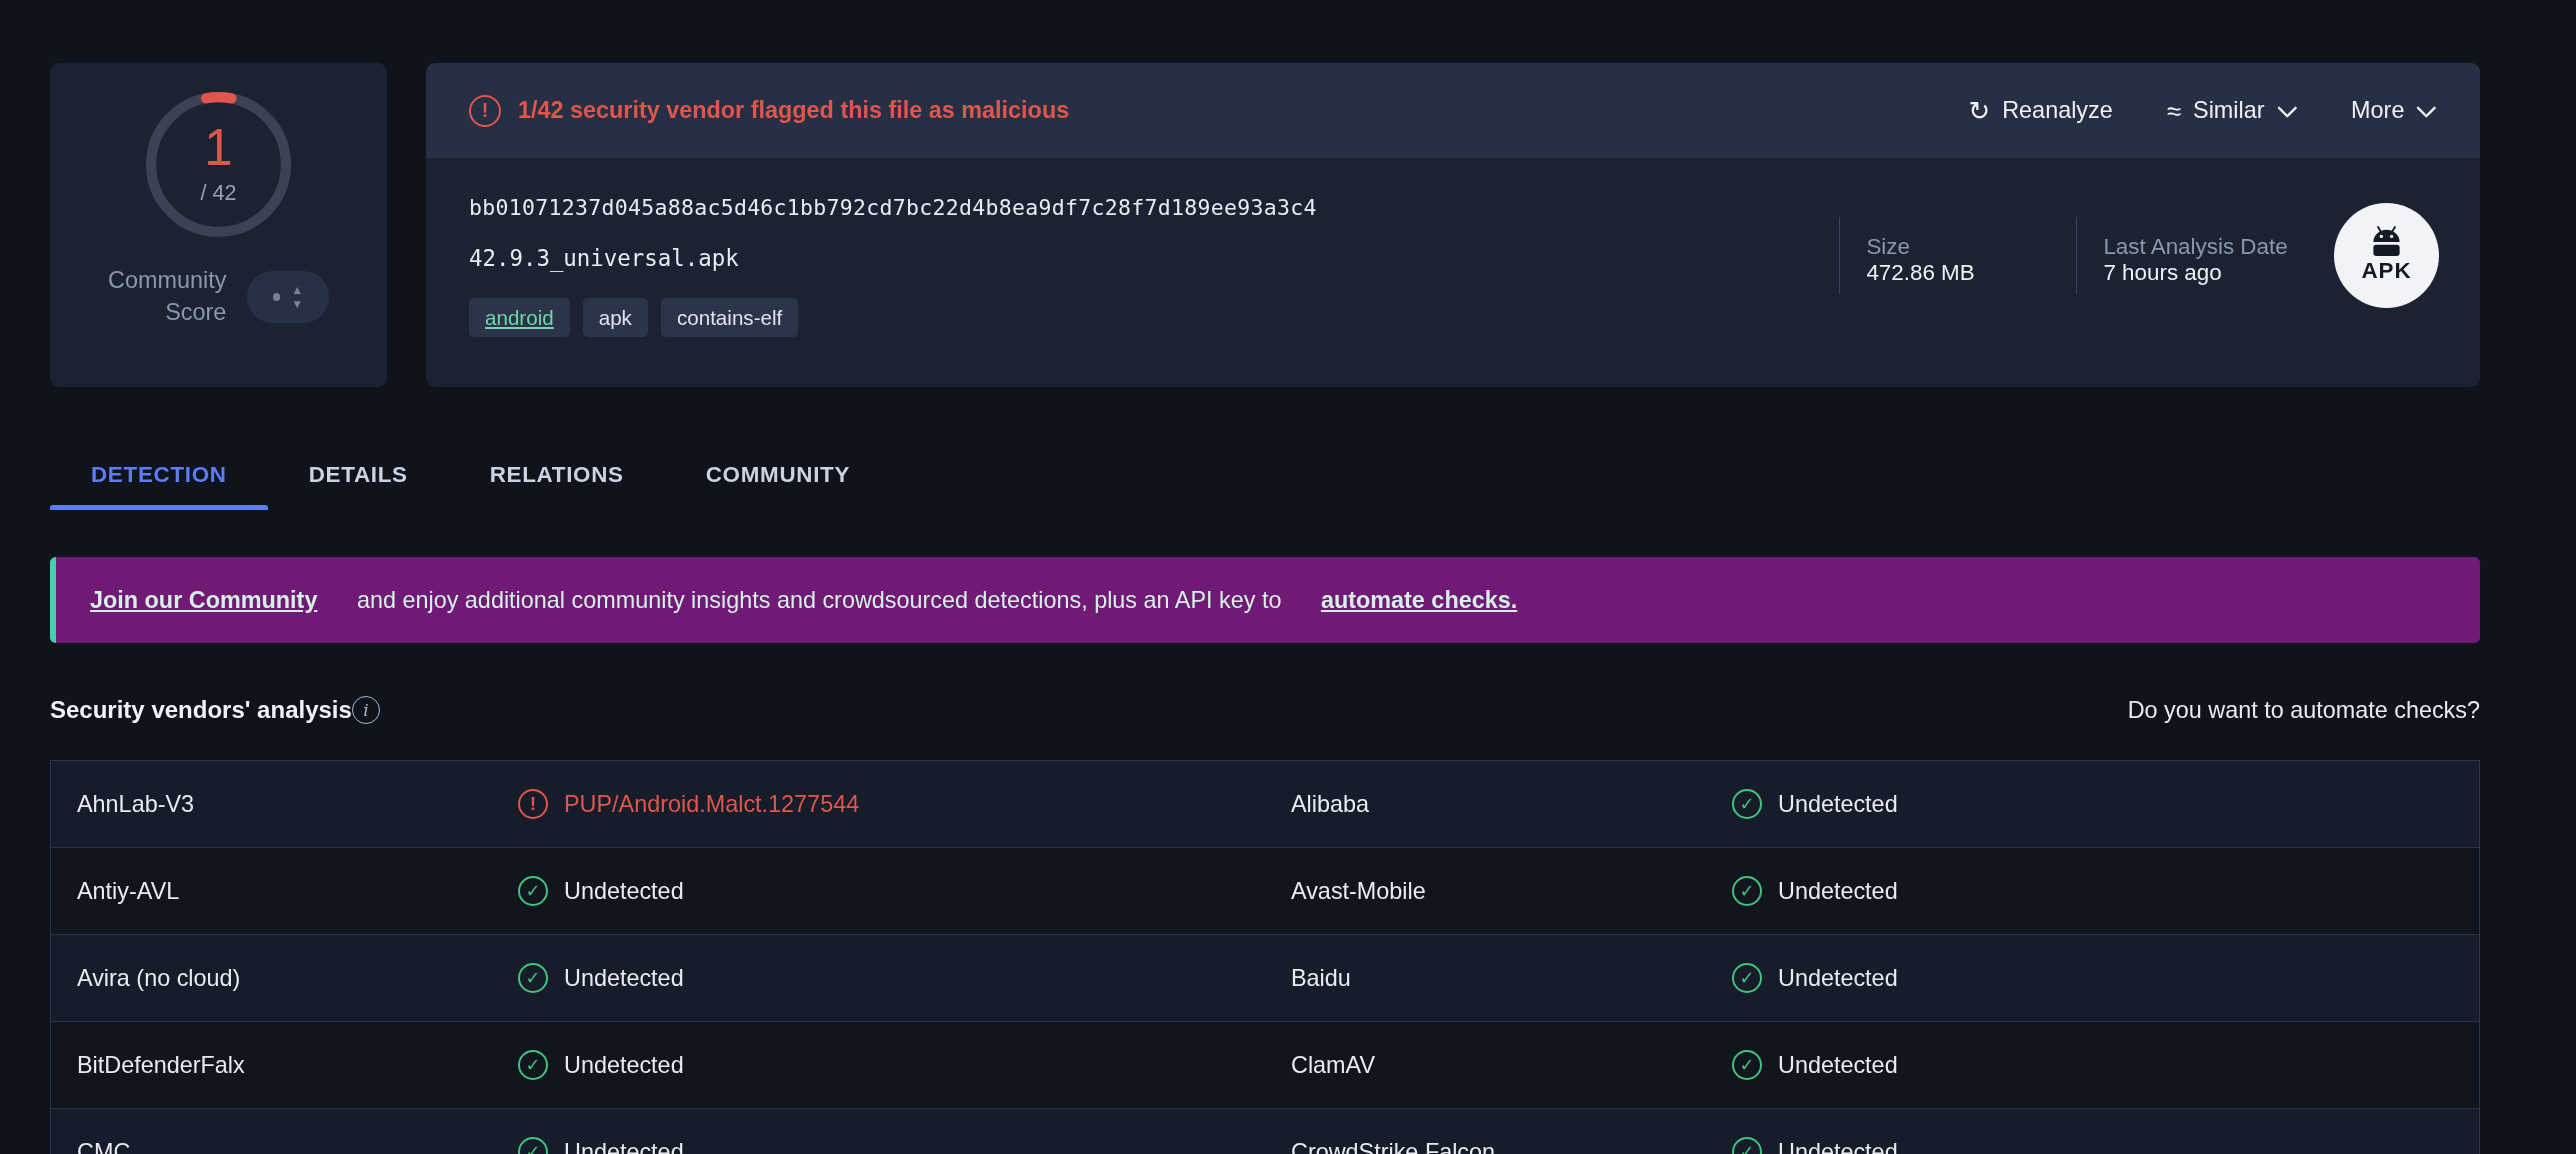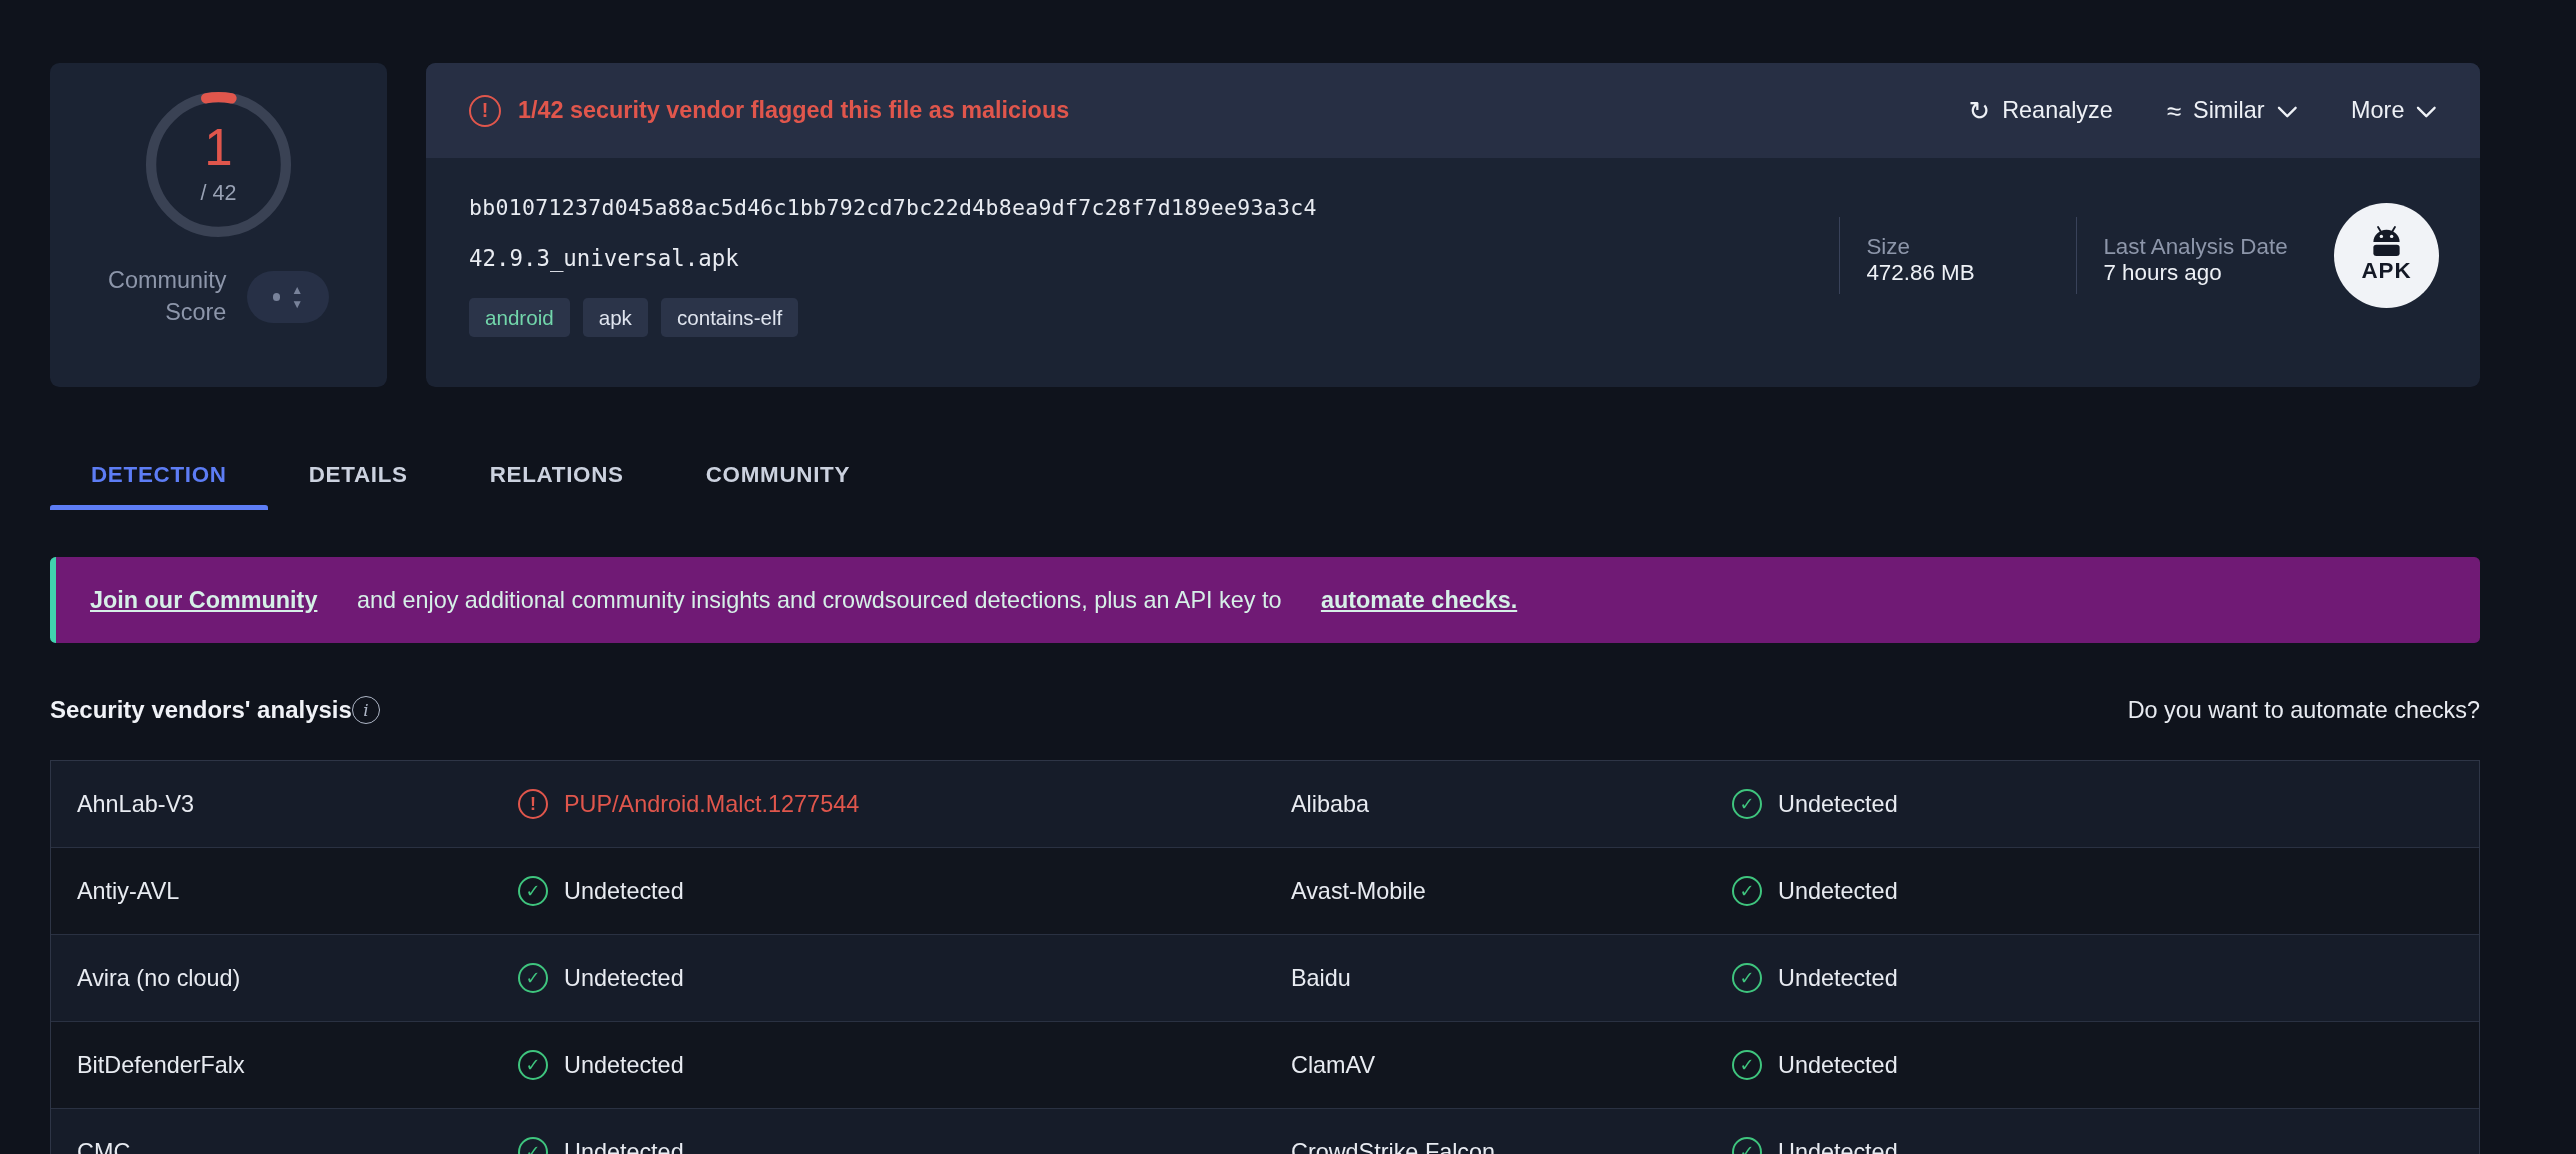--- a/index.html
+++ b/index.html
@@ -40,21 +40,21 @@
     display:flex;align-items:center;gap:12px;cursor:pointer;padding:0;}
   .action .gicon{font-size:26px;line-height:1;}
   .chev{margin-top:2.8px;}
 
   .card-body{flex:1;display:flex;align-items:flex-start;padding:37px 41px 0 43px;}
   .file-info{flex:1;min-width:0;}
   .hash{font-family:"DejaVu Sans Mono",monospace;font-size:21.5px;color:#e8ebf1;letter-spacing:0.3px;}
   .filename{font-family:"DejaVu Sans Mono",monospace;font-size:22.4px;margin-top:25px;}
   .tags{display:flex;gap:13px;margin-top:27px;}
   .tag{background:#2b3449;border-radius:4.7px;padding:7.5px 16px;font-size:20.6px;color:#dfe4ee;cursor:pointer;}
-  .tag.highlight{color:var(--tag-green);}
+  .tag.highlight{color:var(--tag-green);text-decoration:underline;}
   .meta{display:flex;align-items:center;margin-top:7.5px;}
   .meta-col{border-left:1.9px solid #39425a;padding:7.5px 0 7.5px 26px;margin-right:37px;min-width:173px;}
   .meta-label{color:#8d96aa;font-size:22.4px;margin-top:10px;}
   .meta-value{color:#eef1f6;font-size:22.4px;}
   .file-badge{width:105px;height:105px;border-radius:50%;background:#f1f3f7;color:#141926;
     display:flex;flex-direction:column;align-items:center;justify-content:center;margin-left:9.4px;flex-shrink:0;}
   .file-badge-text{font-weight:700;font-size:22.4px;letter-spacing:0.9px;margin-top:0.9px;}
 
   
   .tabs{display:flex;margin-top:52px;}

